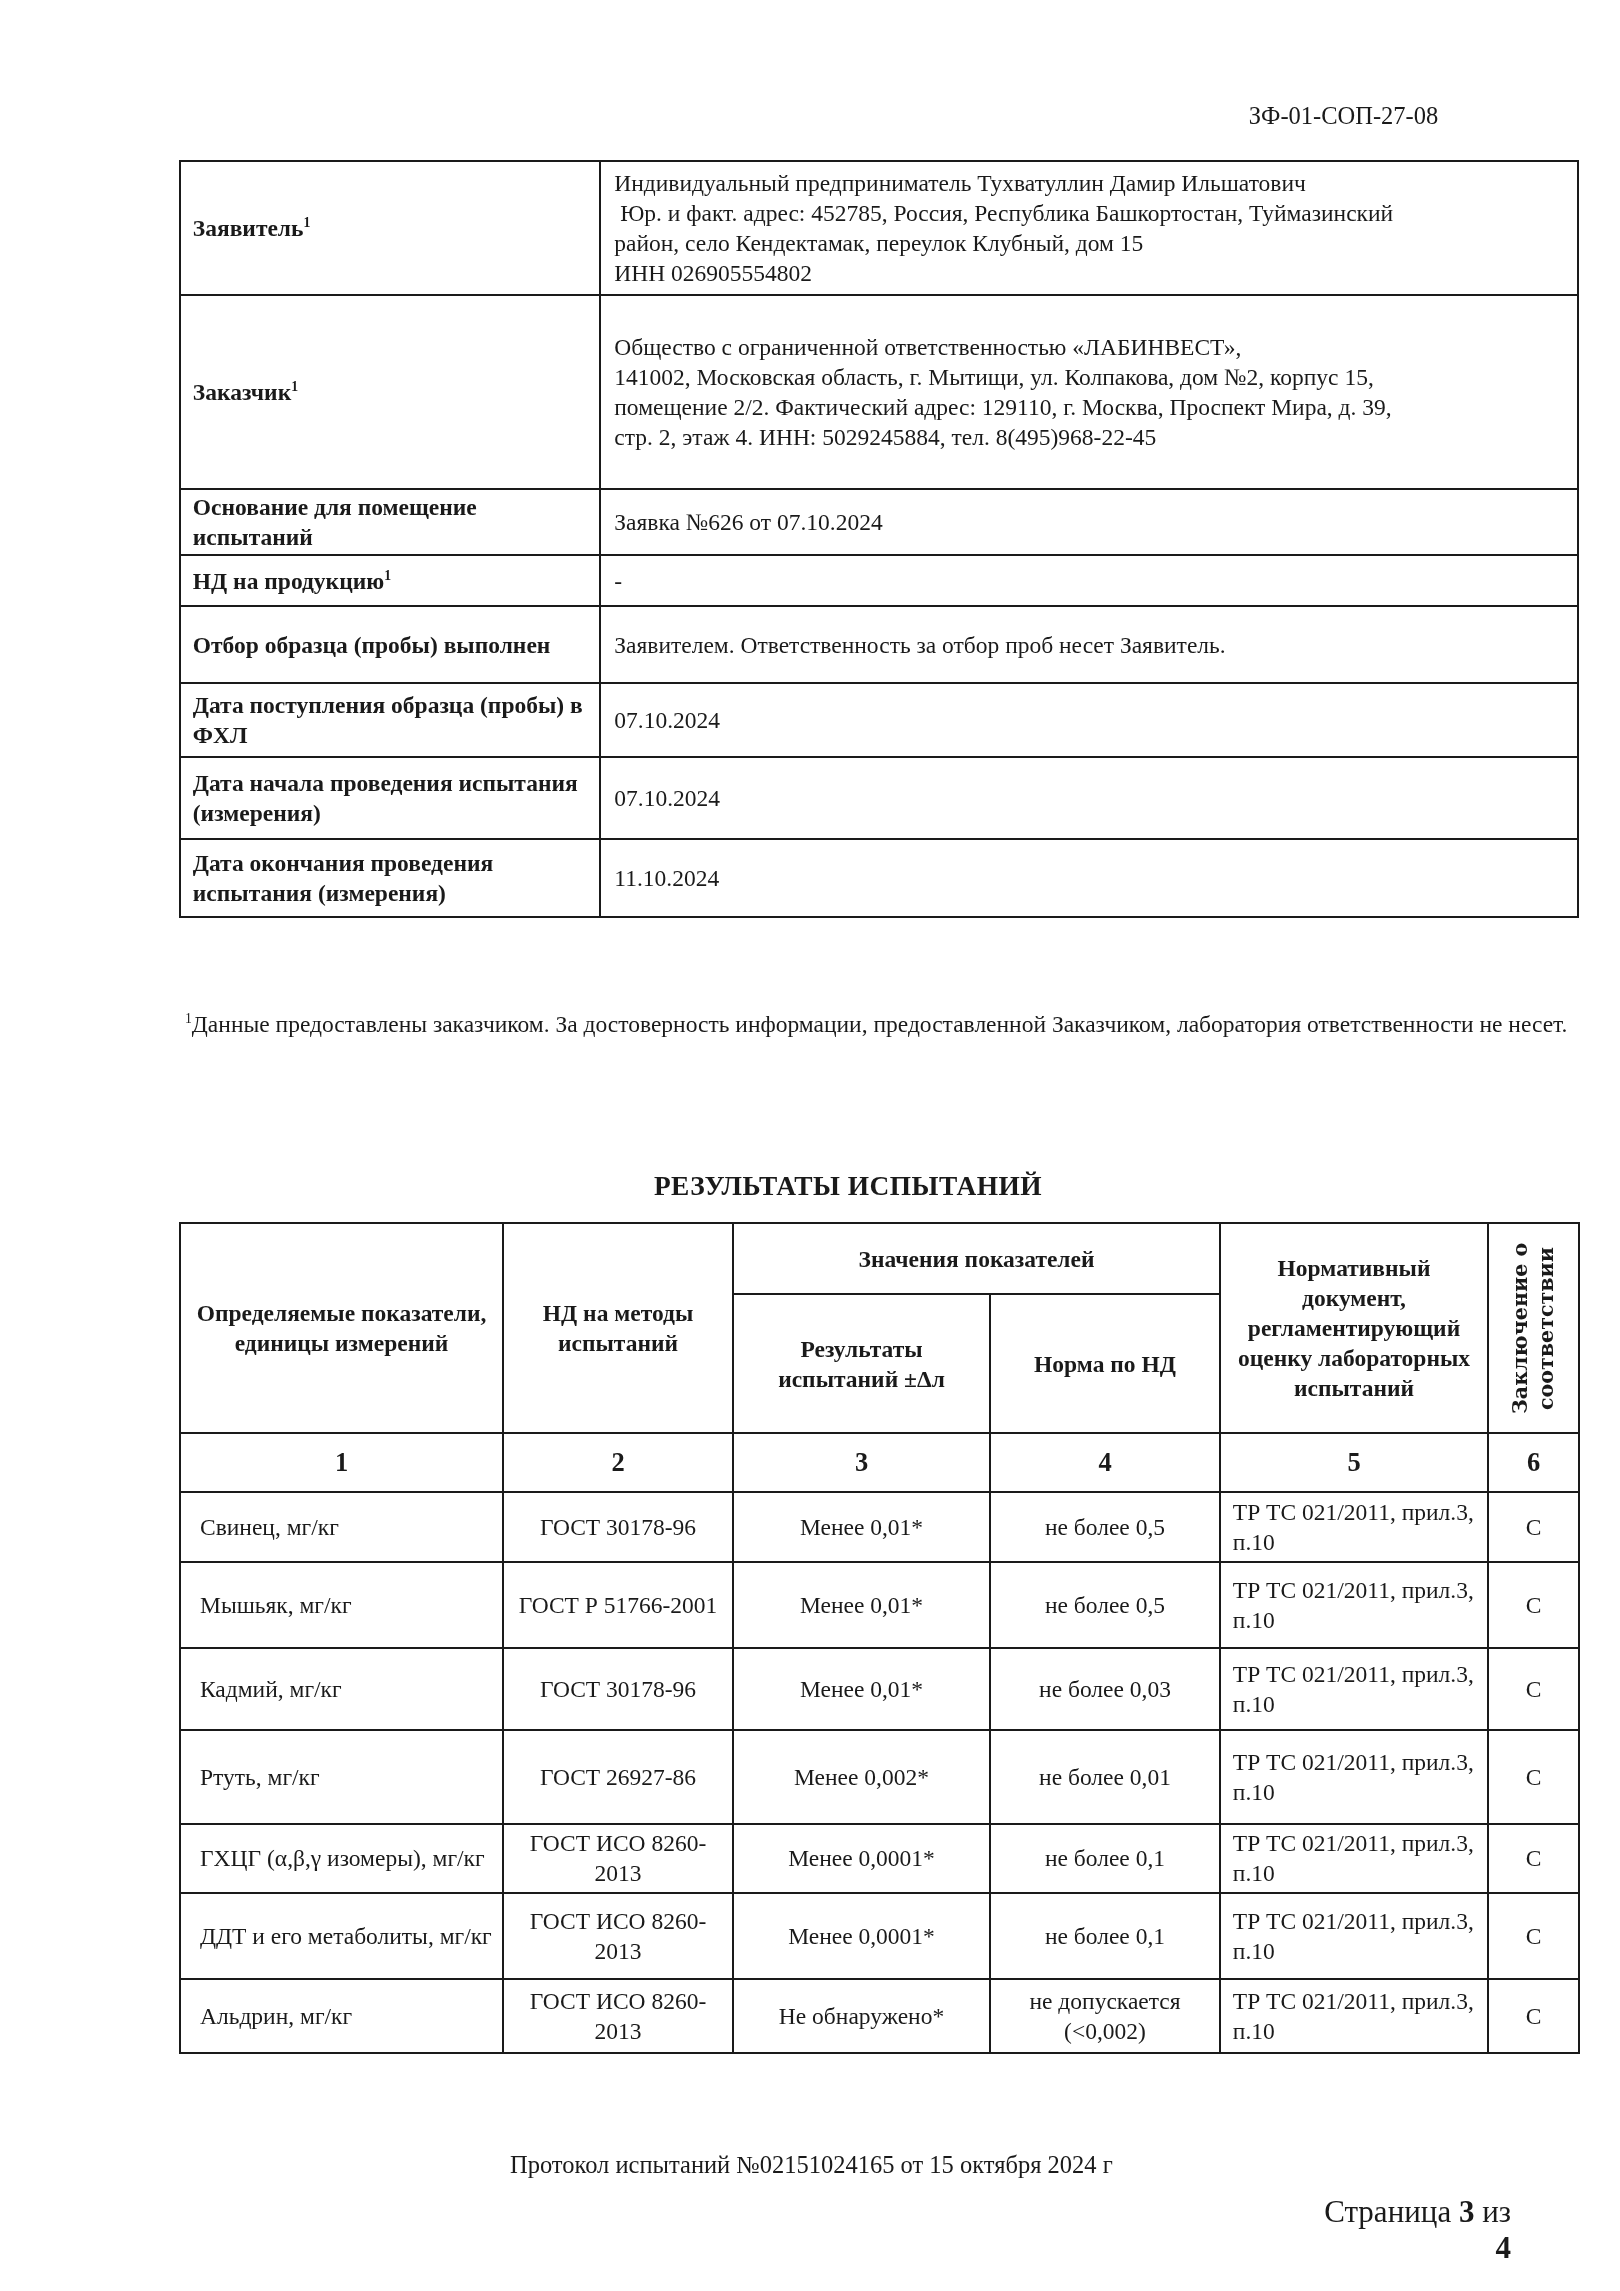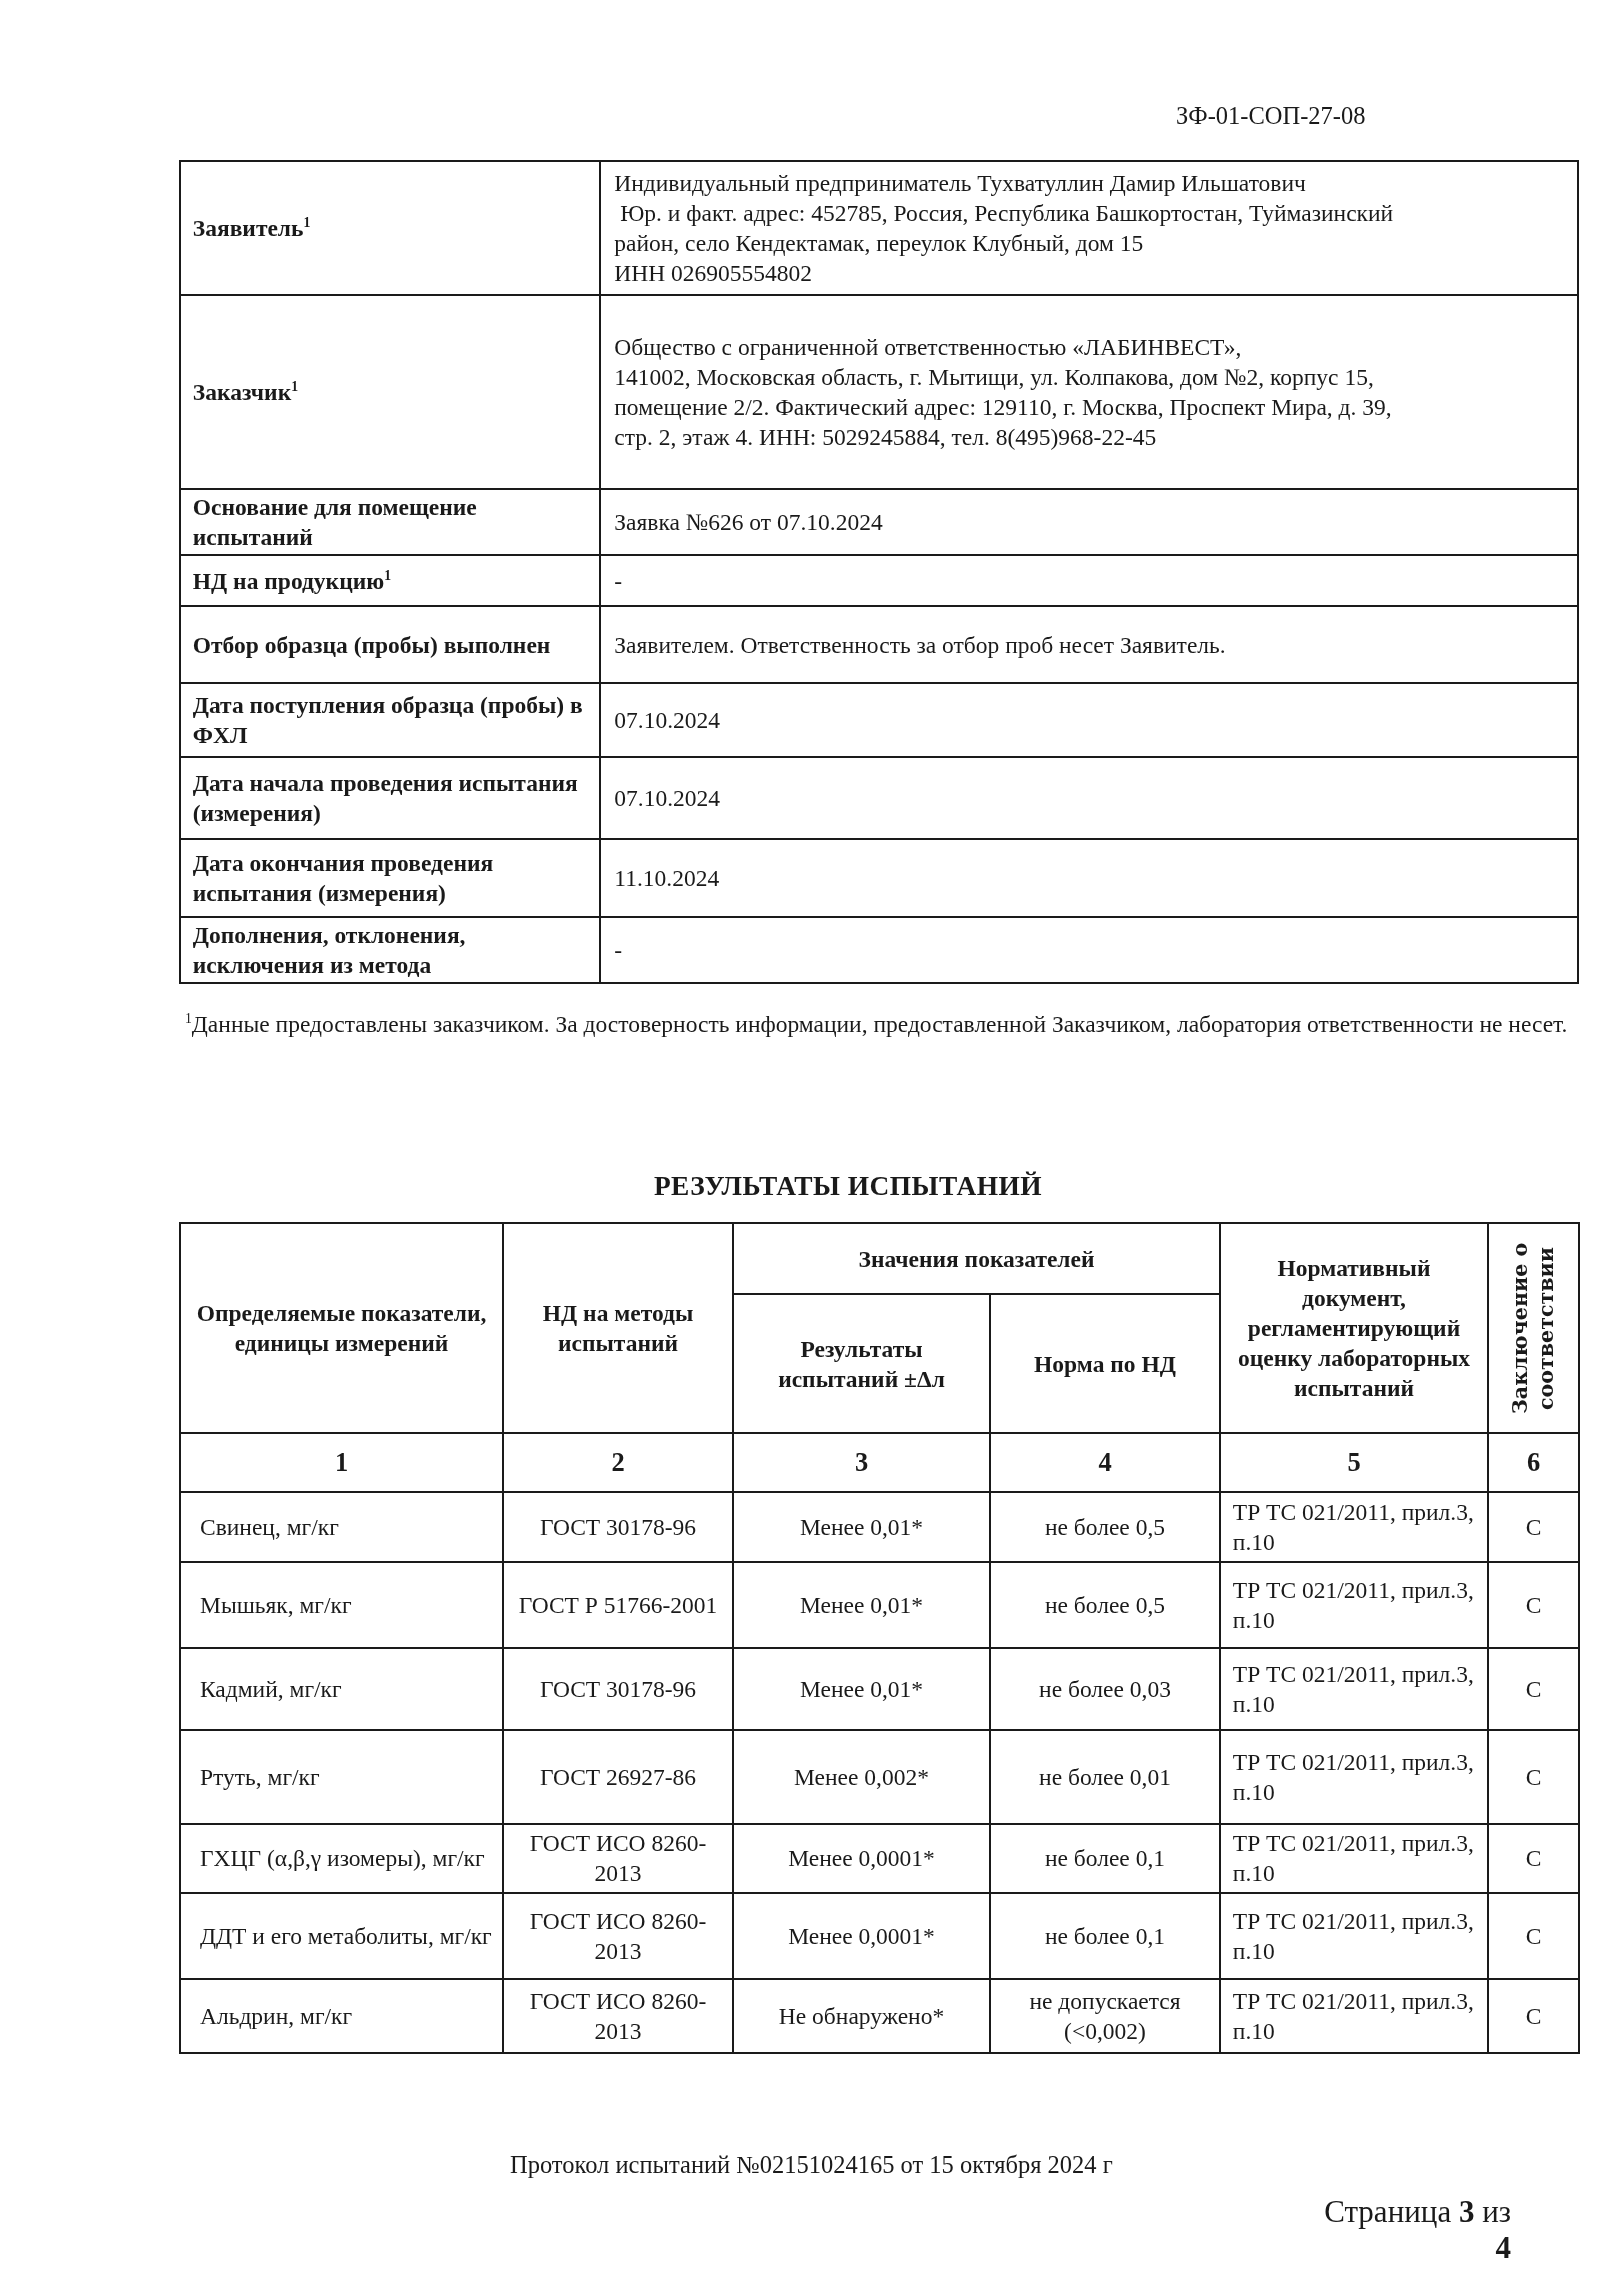--- a/index.html
+++ b/index.html
@@ -1,18 +1,18 @@
 <!DOCTYPE html>
 <html><head>
 <meta charset="utf-8">
 <style>
   html, body { margin:0; padding:0; background:#ffffff; }
   body { width:1620px; height:2292px; position:relative; overflow:hidden;
          font-family:"Liberation Serif", "DejaVu Serif", serif; color:#1a1a1a; }
-  .doc-code { position:absolute; top:102px; left:1176px; width:335px; text-align:left; font-size:24.5px; }
+  .doc-code { position:absolute; top:102px; left:1176px; width:335px; text-align:center; font-size:24.5px; }
   table { border-collapse:collapse; position:absolute; }
   td, th { border:2px solid #1a1a1a; font-size:23.5px; line-height:30px; vertical-align:middle; }
   sup { font-size:13.7px; line-height:0; }
   #info-table { left:179px; top:160px; width:1400px; }
   #info-table td.lbl { width:394px; padding:2px 11.8px; font-weight:bold; }
   #info-table td.val { padding:2px 13.7px; }
   .footnote { position:absolute; top:1008px; left:185px; width:1402px; font-size:23.5px; line-height:32px; }
   .results-title { position:absolute; top:1171px; left:0; width:1696px; text-align:center;
                    font-size:27.4px; font-weight:bold; letter-spacing:0.5px; }
   #results-table { left:179px; top:1222px; width:1400px; table-layout:fixed; }
@@ -68,24 +68,20 @@
       <td class="lbl">Дата поступления образца (пробы) в ФХЛ</td>
       <td class="val">07.10.2024</td>
     </tr>
     <tr style="height:82px">
       <td class="lbl">Дата начала проведения испытания (измерения)</td>
       <td class="val">07.10.2024</td>
     </tr>
     <tr style="height:78px">
       <td class="lbl">Дата окончания проведения испытания (измерения)</td>
       <td class="val">11.10.2024</td>
-    </tr>
-    <tr style="height:65px">
-      <td class="lbl">Дополнения, отклонения, исключения из метода</td>
-      <td class="val">-</td>
     </tr>
   </tbody>
 </table>
 
 <div class="footnote"><sup>1</sup><span>Данные предоставлены заказчиком. За достоверность информации, предоставленной Заказчиком, лаборатория ответственности не несет.</span></div>
 
 <div class="results-title">РЕЗУЛЬТАТЫ ИСПЫТАНИЙ</div>
 
 <table id="results-table">
   <colgroup>

